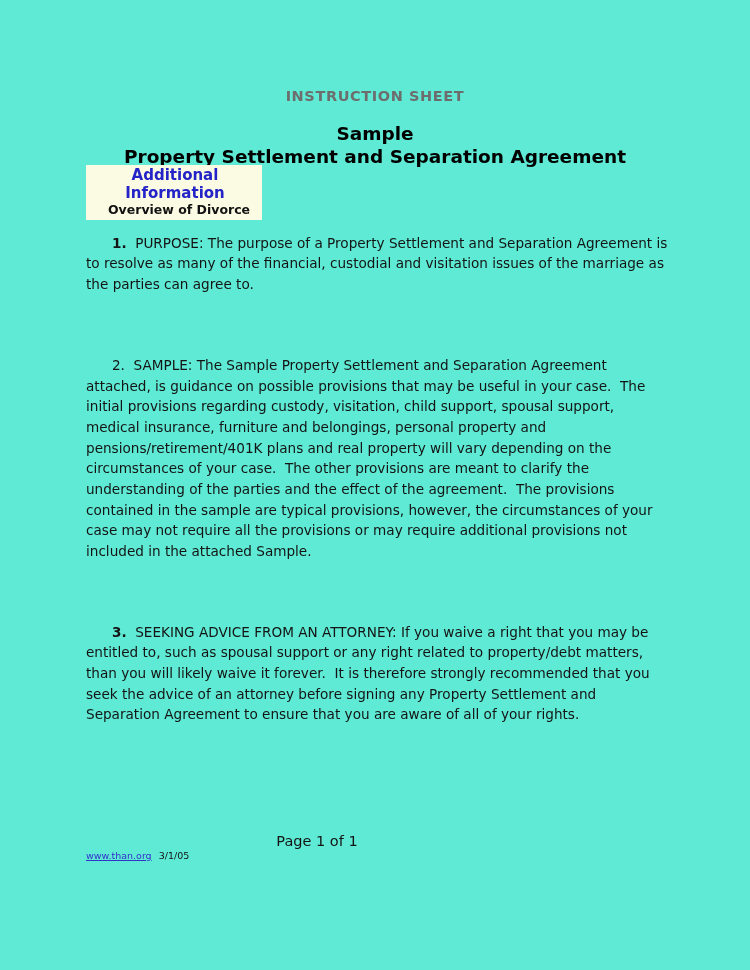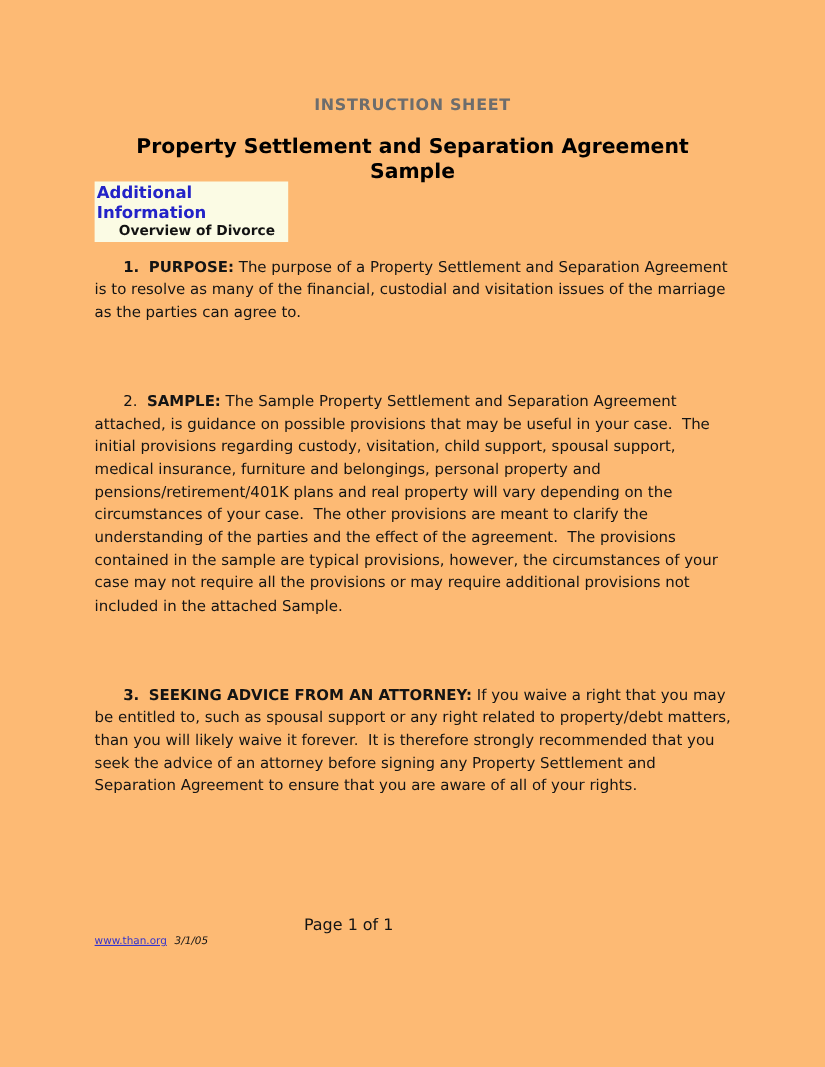--- a/index.html
+++ b/index.html
@@ -5,21 +5,21 @@
   html, body {
     margin: 0;
     padding: 0;
     background: #ffffff;
   }
 
   .page {
     position: relative;
     width: 750px;
     height: 970px;
-    background: #fdba74;
+    background: #5eead4;
     margin: 0 auto;
     overflow: hidden;
     font-family: "DejaVu Sans", sans-serif;
     color: #000000;
   }
 
   
   .instruction-sheet {
     position: absolute;
     top: 88px;
@@ -56,20 +56,21 @@
     padding: 1px 0 2px 0;
   }
 
   .highlight-primary {
     font-family: "DejaVu Sans", sans-serif;
     font-size: 15px;
     font-weight: bold;
     color: #2323c8;
     line-height: 1.2;
     padding-left: 2px;
+    text-align: center;
   }
 
   .highlight-secondary {
     font-family: "DejaVu Sans", sans-serif;
     font-size: 12.5px;
     font-weight: bold;
     color: #121212;
     line-height: 1.25;
     text-align: center;
     padding-right: 6px;
@@ -89,21 +90,21 @@
     font-size: 13.6px;
     line-height: 1.52;
     color: #141414;
     text-align: left;
     margin: 0 0 19px 0;
     white-space: pre-wrap;
   }
 
   .para .num-bold { font-weight: bold; }
   .para .num-regular { font-weight: normal; }
-  .para .lead { font-weight: bold; }
+  .para .lead { font-weight: normal; }
 
   
   .page-number {
     position: absolute;
     top: 833px;
     left: 0;
     width: 634px;
     text-align: center;
     font-family: "DejaVu Sans", sans-serif;
     font-size: 14.5px;
@@ -121,33 +122,32 @@
   }
 
   .footer-link {
     color: #3333cc;
     text-decoration: underline;
   }
 
   .footer-date {
     margin-left: 7px;
     color: #141414;
-    font-style: italic;
   }
 </style>
 </head>
 <body>
 
 <div class="page">
 
   <div class="instruction-sheet">INSTRUCTION SHEET</div>
 
   <div class="doc-title">
+    <div>Sample</div>
     <div>Property Settlement and Separation Agreement</div>
-    <div>Sample</div>
   </div>
 
   <div class="highlight-block">
     <div class="highlight-primary">Additional Information</div>
     <div class="highlight-secondary">Overview of Divorce</div>
   </div>
 
   <div class="body-area">
 
     <p class="para">

